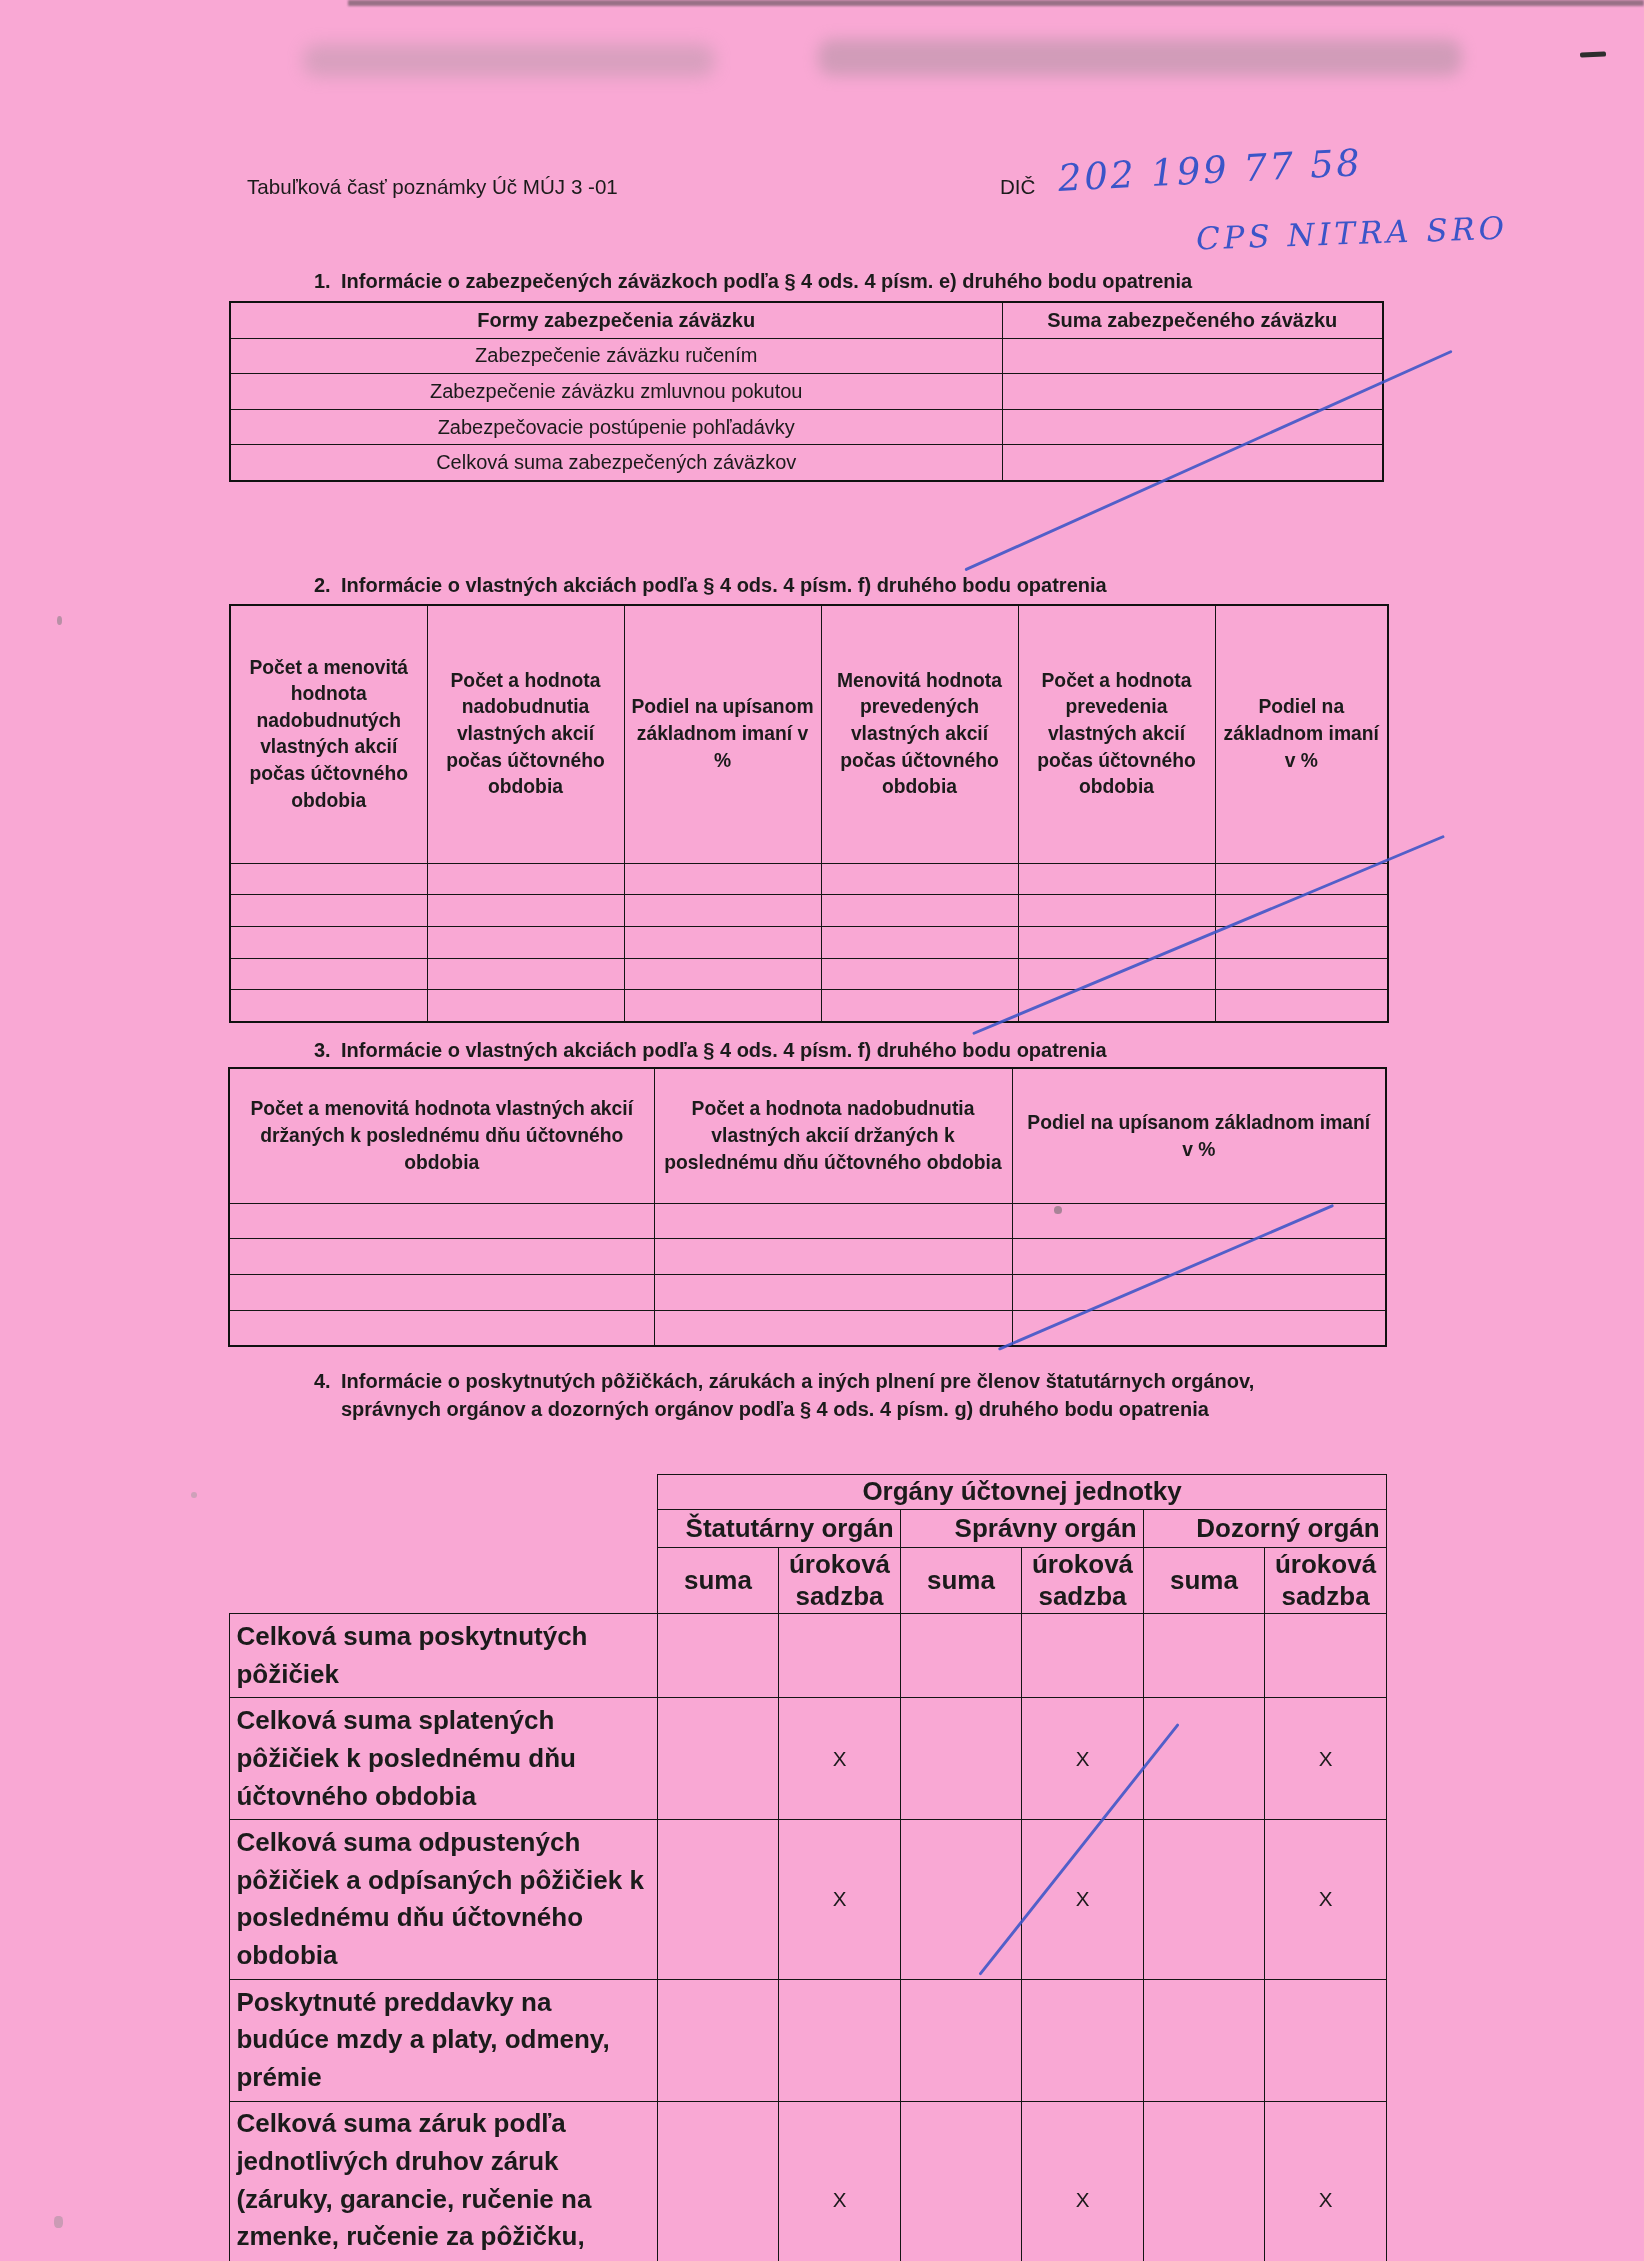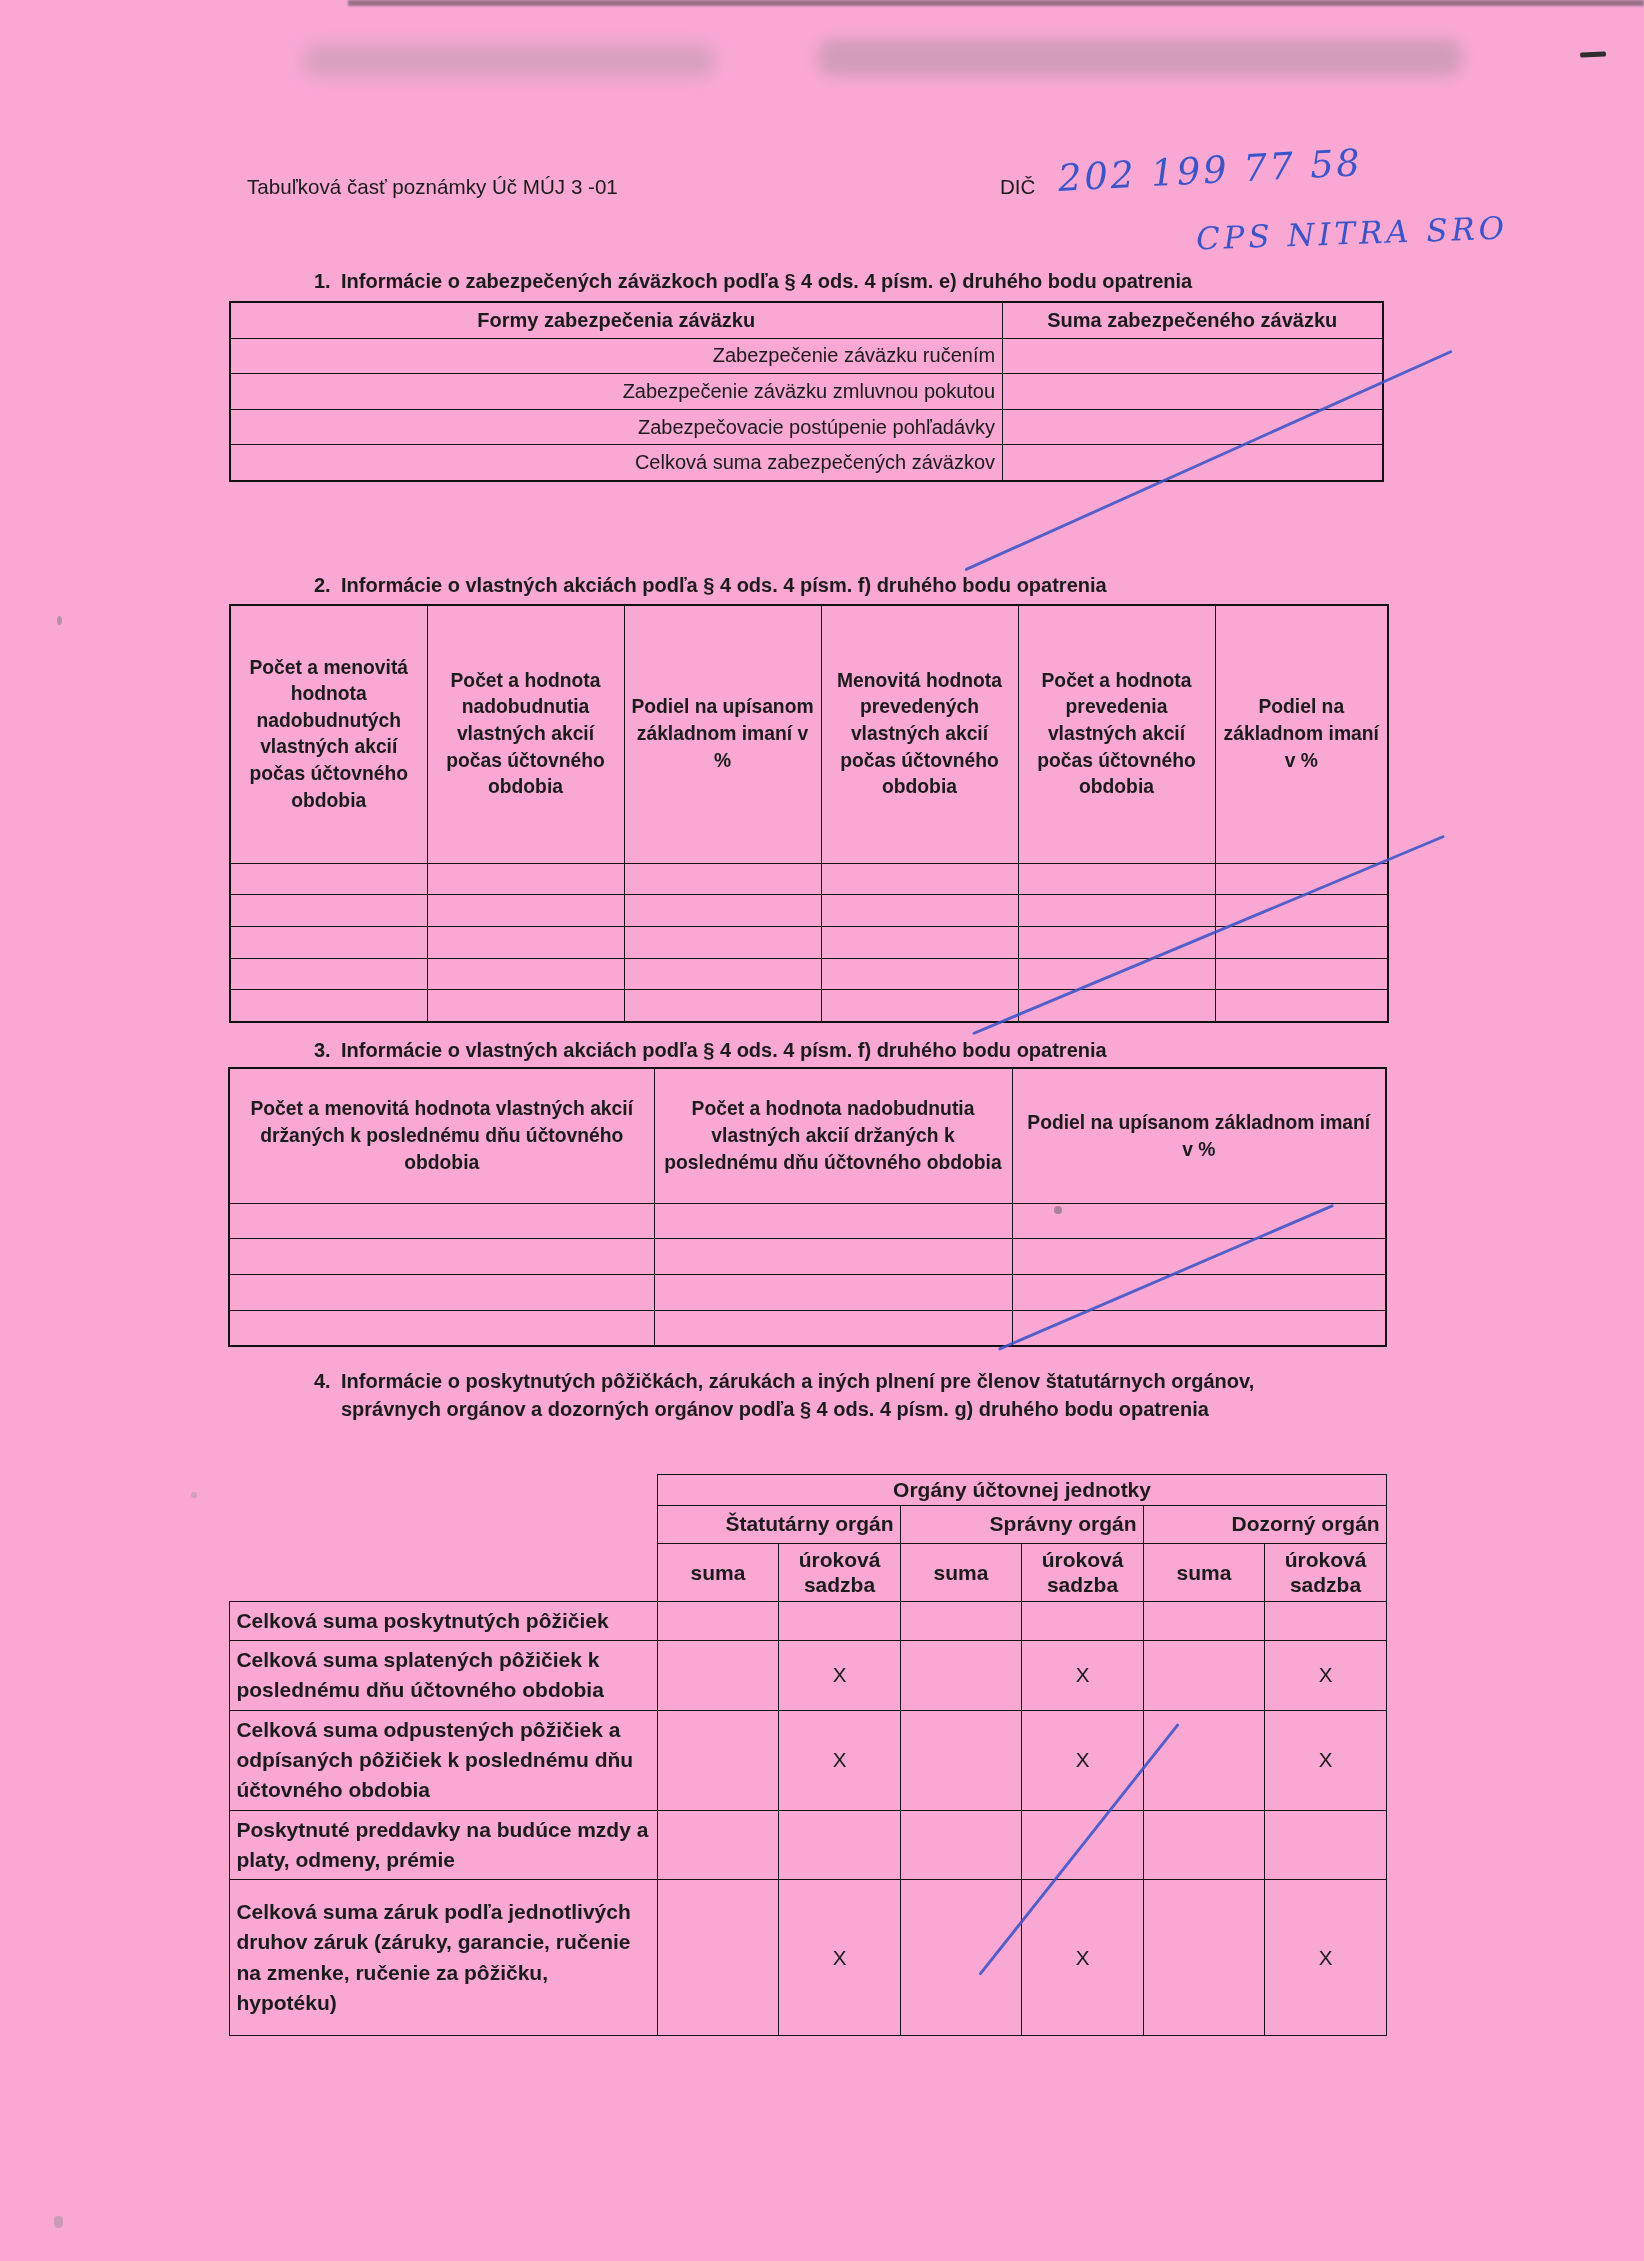--- a/index.html
+++ b/index.html
@@ -48,32 +48,32 @@
   .s3 { left:314px; top:1036px; width:1057px; }
   .s4 { left:314px; top:1367px; width:1011px; }
 
   
   table { border-collapse:collapse; position:absolute; table-layout:fixed; background:transparent;padding-left:48px; }
   th, td { border:1.9px solid #151515; padding:1.3px 6.4px; overflow:hidden; }
   th { font-weight:700; text-align:center; vertical-align:middle; }
 
   .t1 { left:229px; top:301px; width:1153px; border:2.6px solid #111; }
   .t1 th { height:32px; font-size:20px; }
-  .t1 td { height:32px; font-size:20px; vertical-align:middle; text-align:right; }
+  .t1 td { height:32px; font-size:20px; vertical-align:middle; text-align:center; }
 
   .t2 { left:229px; top:604px; width:1158px; border:2.6px solid #111; }
   .t2 th { height:249px; font-size:19.3px; line-height:1.38; padding:3.9px 5.2px; }
   .t2 td { height:28px; }
 
   .t3 { left:228px; top:1067px; width:1157px; border:2.6px solid #111; }
   .t3 th { height:126px; font-size:19.3px; line-height:1.4; padding:3.9px 7.7px; }
   .t3 td { height:32px; }
 
   .t4 { left:229px; top:1474px; width:1157px; }
-  .t4 th, .t4 td { font-size:21px; }
+  .t4 th, .t4 td { font-size:26px; }
   .t4 .ghost { border-top:none; border-left:none; background:transparent; }
   .t4 tr.group-h th { height:27px; }
   .t4 tr.organ-h th { height:35px;text-align:right; }
   .t4 tr.sub-h th   { height:54px; line-height:1.2; padding:1.3px 2.6px; }
   .t4 td.label { text-align:left; vertical-align:middle; line-height:1.45; padding:3.9px 6.4px;font-weight:bold; }
   .t4 td.val   { text-align:center; vertical-align:middle; font-size:20.6px; }
   .t4 tr.r1 td { height:30px; }
   .t4 tr.r2 td { height:59px; }
   .t4 tr.r3 td { height:89px; }
   .t4 tr.r4 td { height:59px; }

